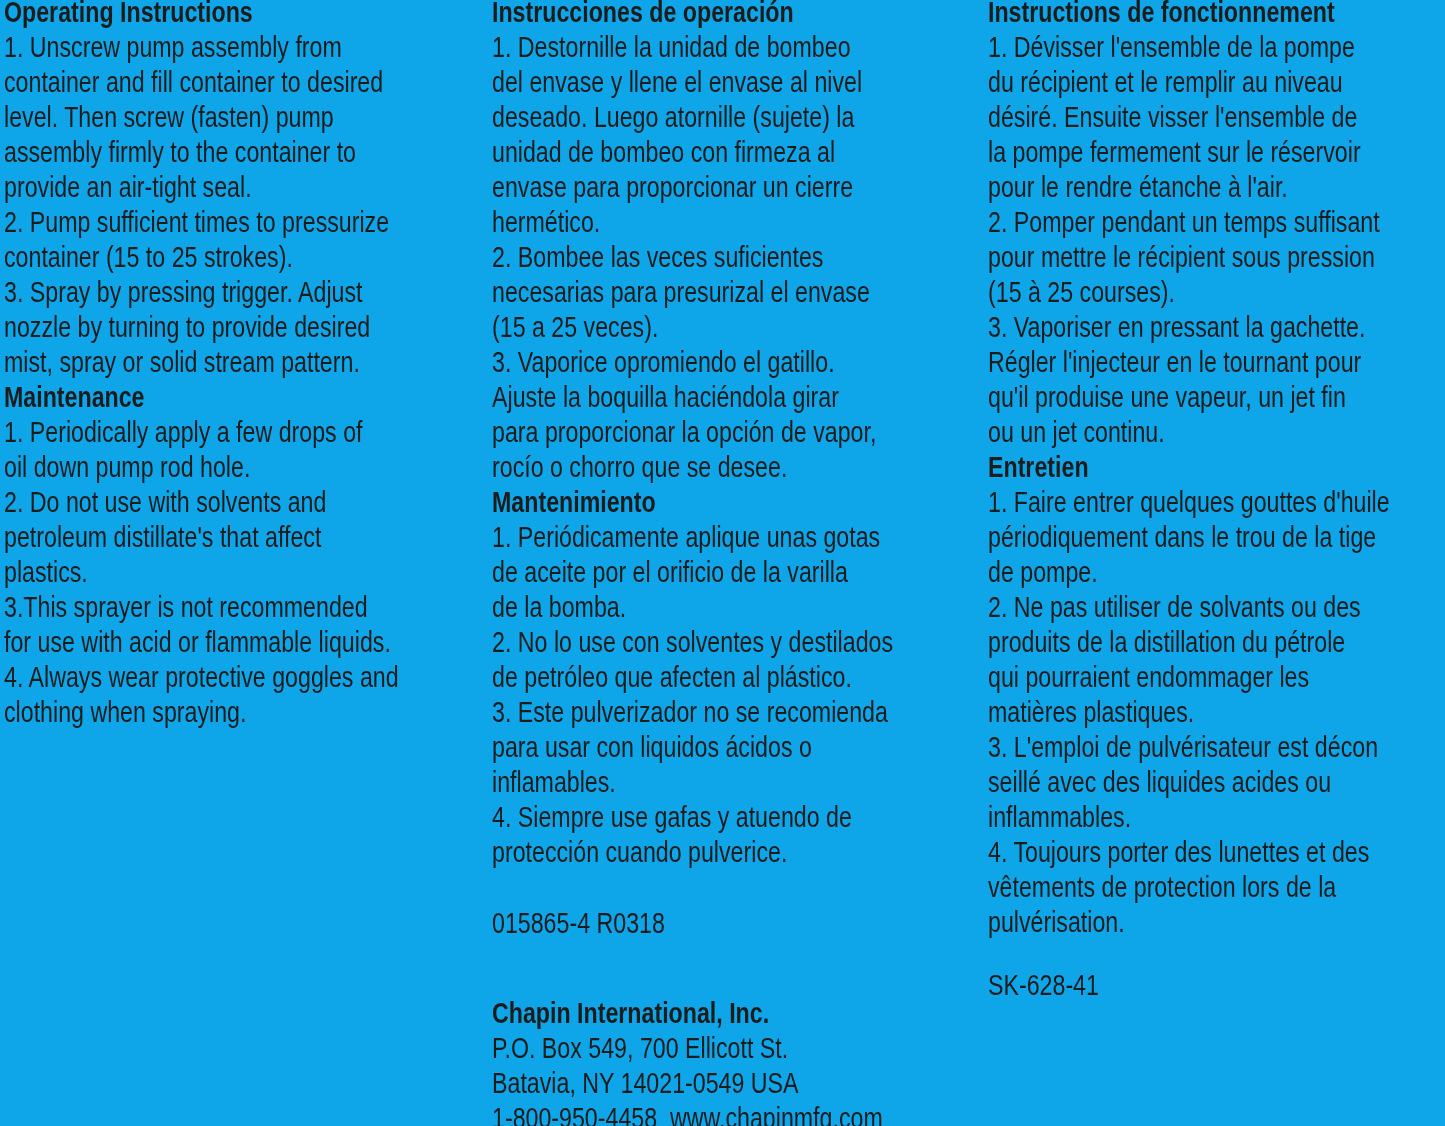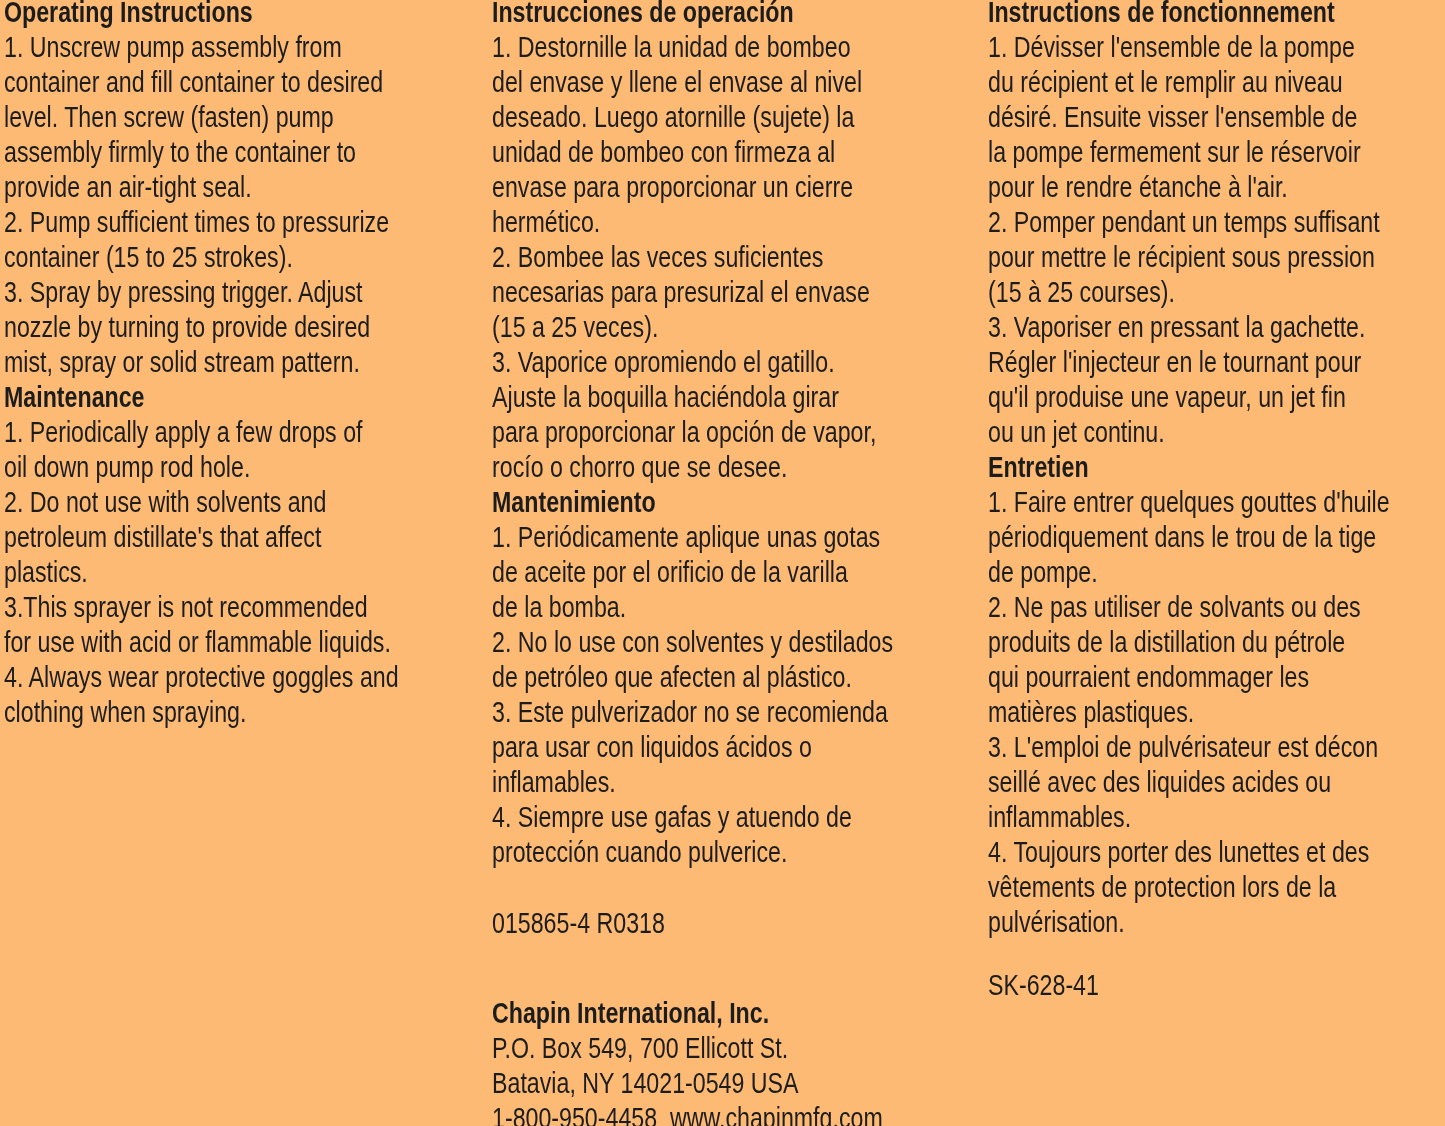--- a/index.html
+++ b/index.html
@@ -1,20 +1,20 @@
 <!DOCTYPE html>
 <html><head>
 <meta charset="utf-8">
 <style>
   html, body { margin: 0; padding: 0; background: #ffffff; }
   .sheet {
     position: relative;
     width: 1445px;
     height: 1126px;
-    background: #fdba74;
+    background: #0ea5e9;
     overflow: hidden;
     font-family: "Liberation Sans", "DejaVu Sans", sans-serif;
     color: #1c1c1c;
   }
   .col {
     position: absolute;
     top: -5px;
     width: 660px;
     transform: scaleX(0.80);
     transform-origin: 0 0;

